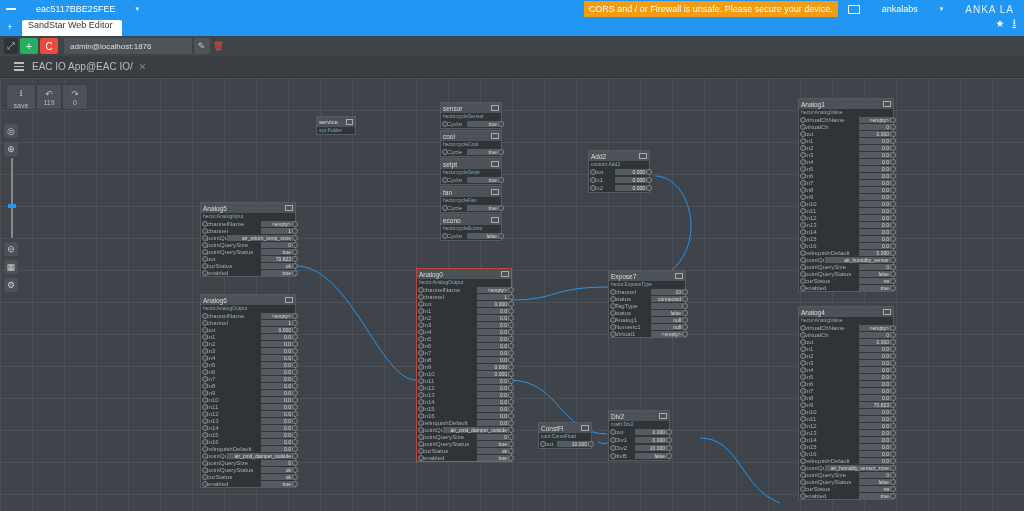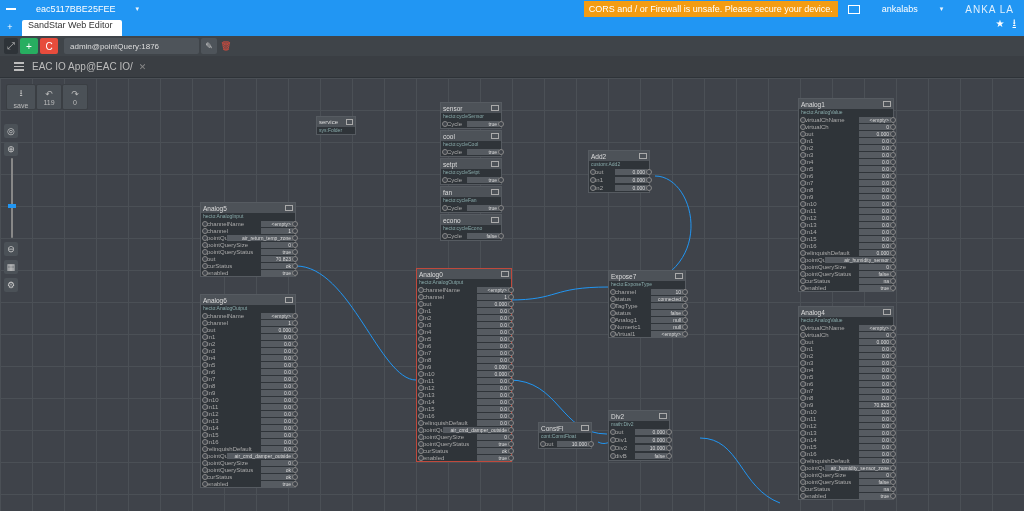--- a/index.html
+++ b/index.html
@@ -103,21 +103,21 @@
 </div>
 <div class="toolbar">
   <div class="btn dark">⤢</div>
   <div class="btn green">
       <span>+</span>
     </div>
   <div class="btn red">
       <span>C</span>
     </div>
   <div class="search">
-      <span>admin@pointQuery:1876</span>
+      <span>admin@localhost:1876</span>
     </div>
   <div class="pencil">
       <span>✎</span>
     </div>
   <div class="trash">
       <span>🗑</span>
     </div>
 </div>
 <div class="crumbs">
   <div class="menu">

